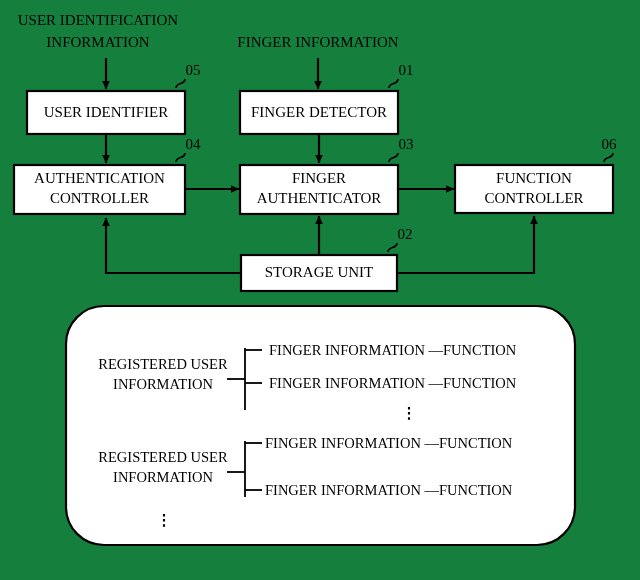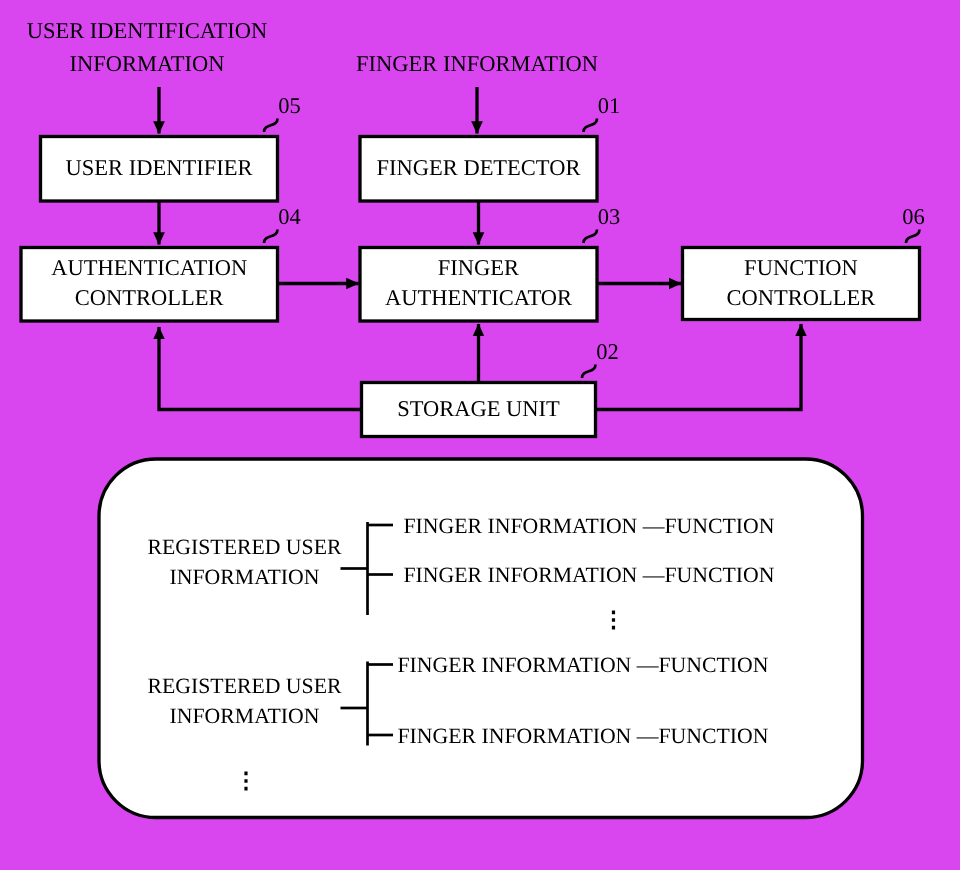--- a/index.html
+++ b/index.html
@@ -10,21 +10,21 @@
   body {
     width: 640px;
     height: 580px;
     font-family: "Liberation Serif", "DejaVu Serif", serif;
     overflow: hidden;
   }
   #diagram-root {
     position: relative;
     width: 640px;
     height: 580px;
-    background: #d946ef;
+    background: #15803d;
   }
   svg#figure {
     position: absolute;
     left: 0;
     top: 0;
     width: 640px;
     height: 580px;
     display: block;
   }
   .box-rect {

